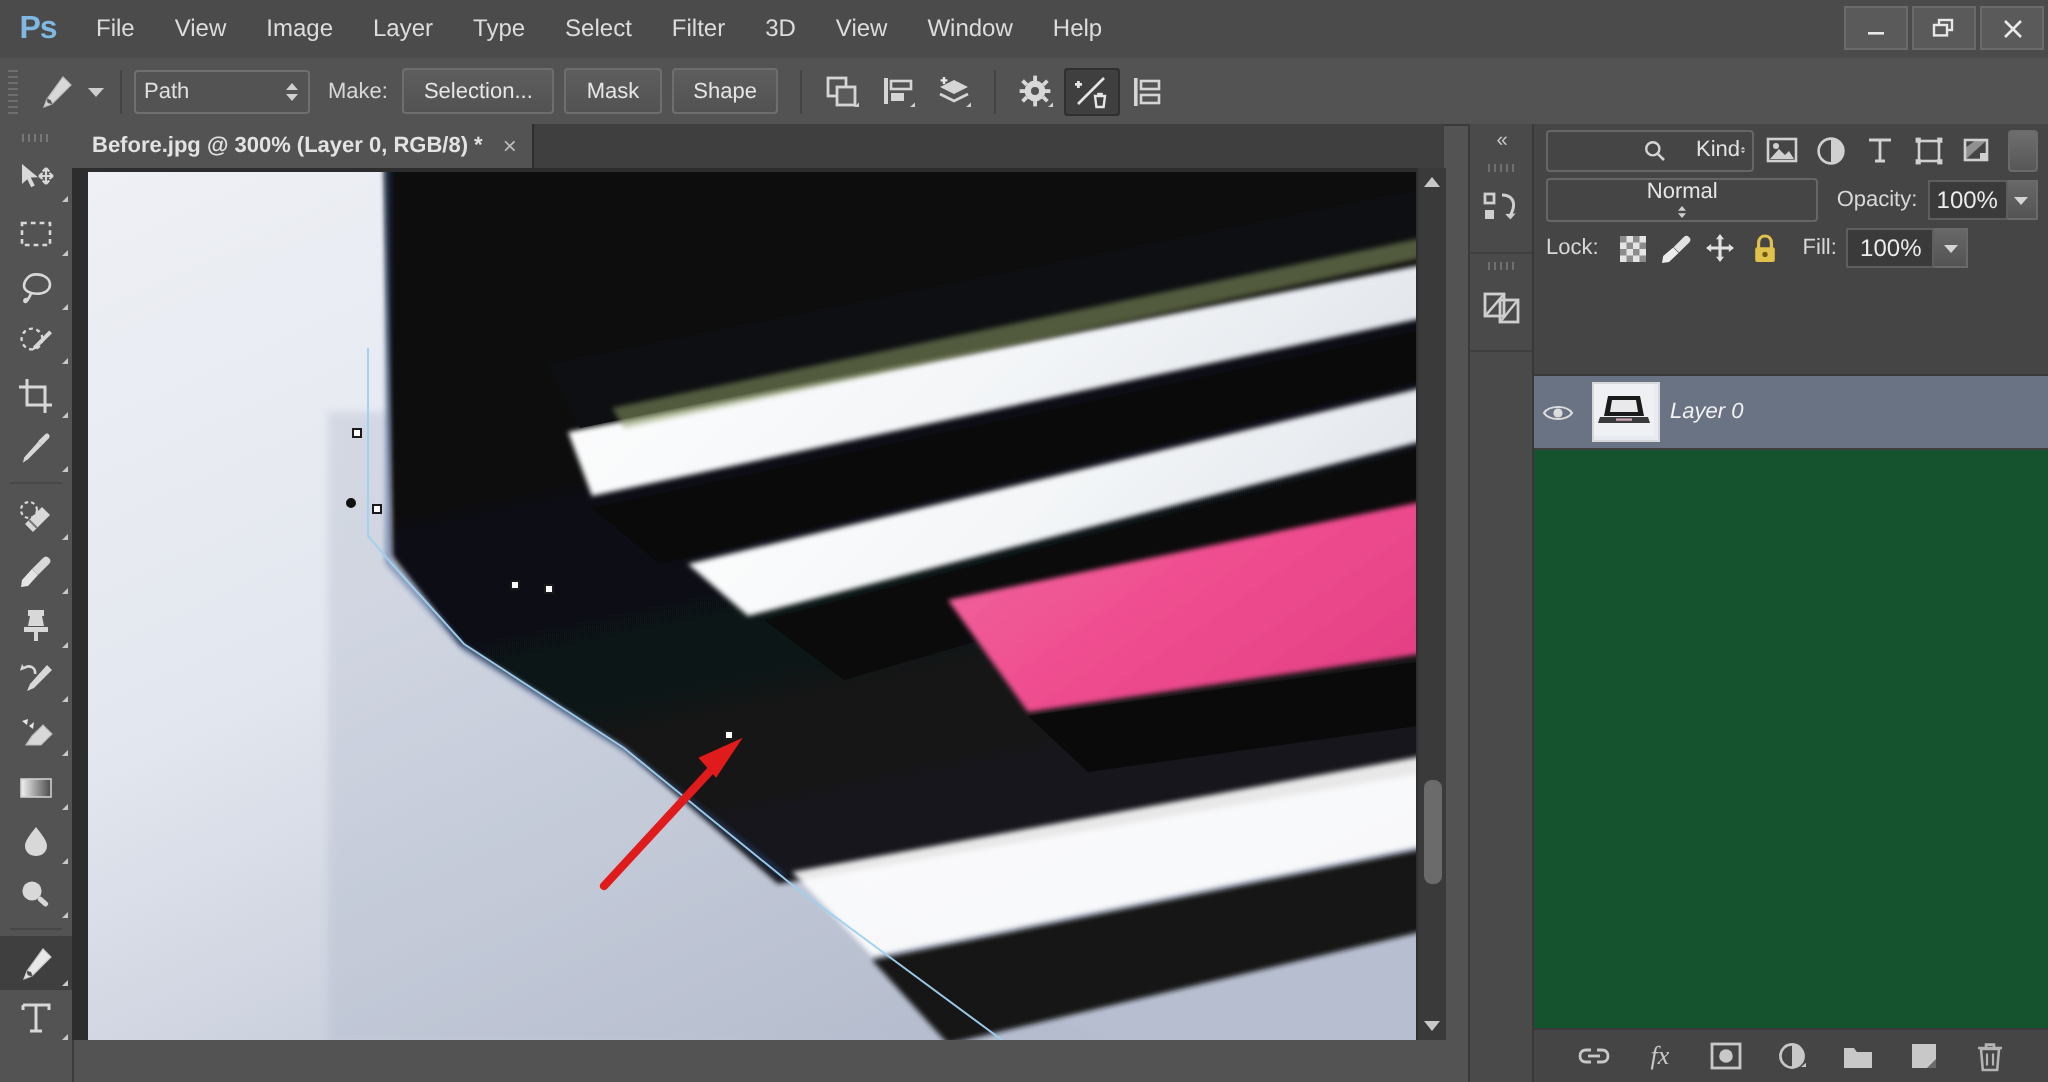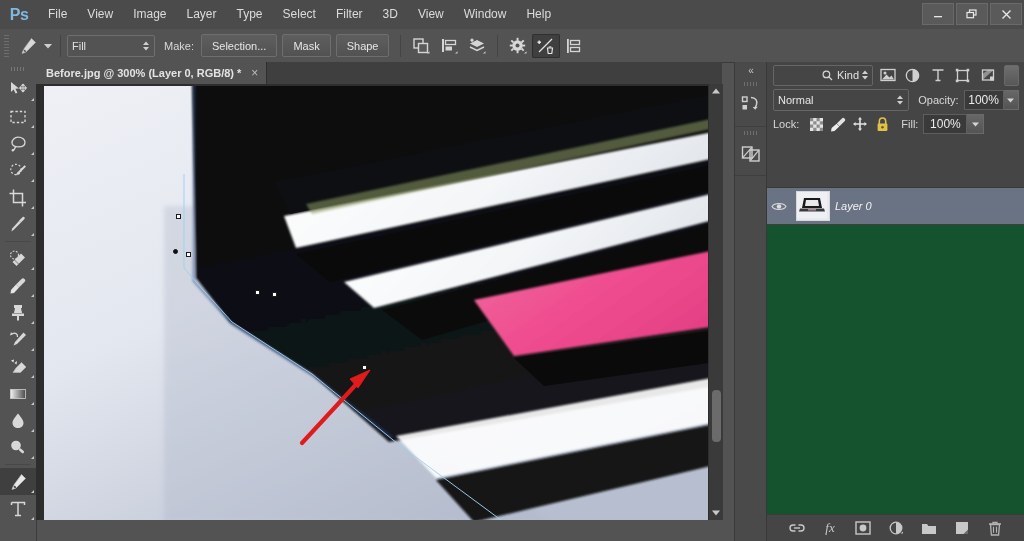--- a/index.html
+++ b/index.html
@@ -190,21 +190,21 @@
     border-radius: 2px; display: flex; align-items: center; padding: 0 3px;
     justify-content: space-between; font-size: 11px; color: #e2e2e2;
   }
   .filter-ico { width: 22px; height: 20px; display: flex; align-items: center; justify-content: center; }
   .filter-toggle { width: 14px; height: 19px; margin-left: 1px; background: linear-gradient(#6e6e6e,#575757); border: 1px solid #6a6a6a; border-radius: 2px; }
 
   .blend-row { height: 24px; display: flex; align-items: center; padding: 0 6px; }
   .blend-select {
     width: 140px; height: 20px; background: #454545; border: 1px solid #666; border-radius: 2px;
     display: flex; align-items: center; padding: 0 4px; justify-content: space-between;
-    font-size: 11px; color: #e6e6e6;
+    font-size: 11px; color: #e6e6e6; flex-direction: column;
   }
   .field-label { margin-left: 9px; margin-right: 5px; font-size: 11px; color: #d8d8d8; }
   .num-field {
     width: 42px; height: 18px; background: #3a3a3a; border: 1px solid #5e5e5e;
     display: flex; align-items: center; justify-content: center; font-size: 12px; color: #ececec;
   }
   .num-caret {
     width: 16px; height: 18px; background: linear-gradient(#676767,#545454);
     border: 1px solid #6a6a6a; border-left: none;
     display: flex; align-items: center; justify-content: center;
@@ -285,21 +285,21 @@
     </div>
     <div class="ob-caret">
       <svg width="8" height="6" viewBox="0 0 8 6">
           <path d="M0 1 L8 1 L4 5.5 Z" fill="#cfcfcf"></path>
         </svg>
     </div>
 
     <div class="ob-sep"></div>
 
     <div class="ob-select">
-      <span>Fill</span>
+      <span>Path</span>
       <svg width="8" height="12" viewBox="0 0 8 12">
         <path d="M4 1.5 L7 5 L1 5 Z" fill="#d0d0d0"></path>
           <path d="M4 10.5 L1 7 L7 7 Z" fill="#d0d0d0"></path>
       </svg>
     </div>
 
     <div class="ob-label">Make:</div>
 
     <div class="ob-btn">Selection...</div>
     <div class="ob-btn">Mask</div>
@@ -637,21 +637,21 @@
         </svg>
       </div>
     </div>
   </div>
 
   <div class="panel">
 
 
     <div class="filter-row">
       <div class="kind-select">
-        <span style="display:flex; align-items:center; gap:4px;padding-left:45px;">
+        <span style="display:flex; align-items:center; gap:15px;padding-left:45px;">
           <span>
             <svg width="11" height="11" viewBox="0 0 11 11">
               <circle cx="4.4" cy="4.4" r="3.3" fill="none" stroke="#d4d4d4" stroke-width="1.2"></circle>
               <path d="M6.9 6.9 L10 10" stroke="#d4d4d4" stroke-width="1.3"></path>
             </svg>
           </span>
           <span>Kind</span>
         </span>
         <svg width="8" height="12" viewBox="0 0 8 12">
           <path d="M4 1.5 L7 5 L1 5 Z" fill="#d0d0d0"></path>

